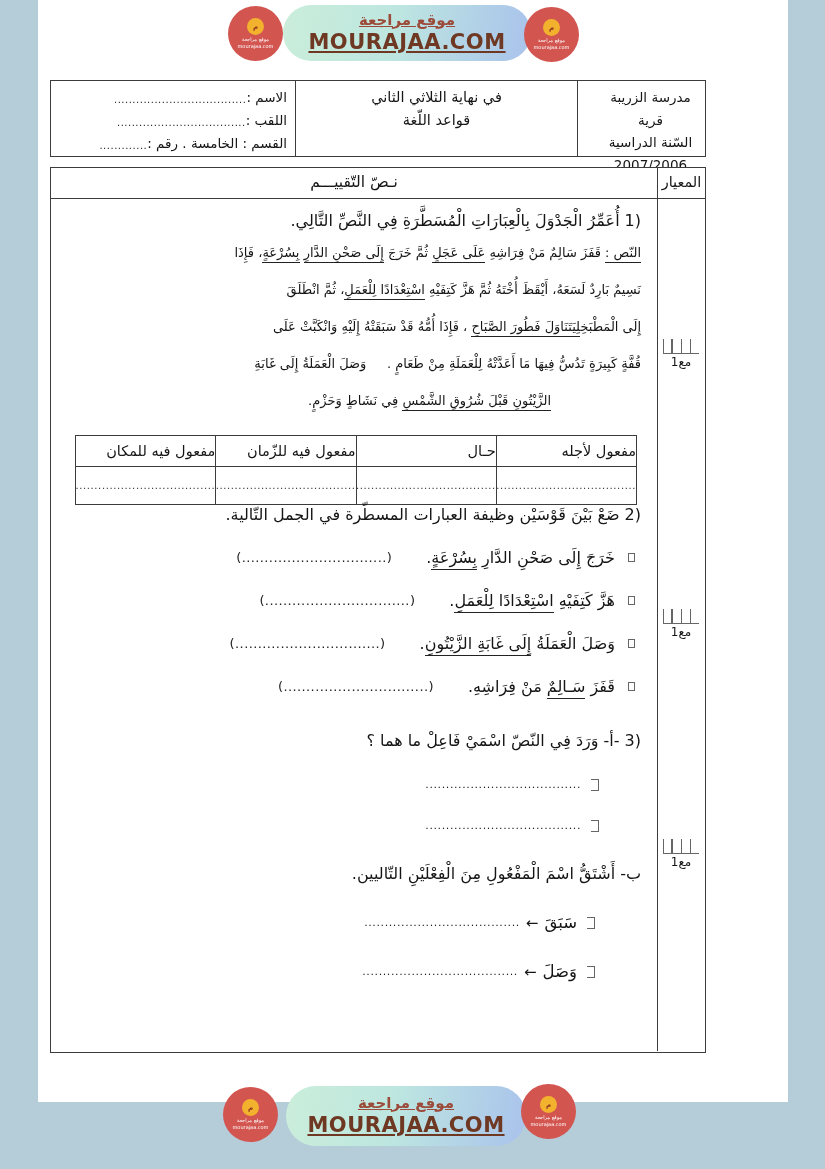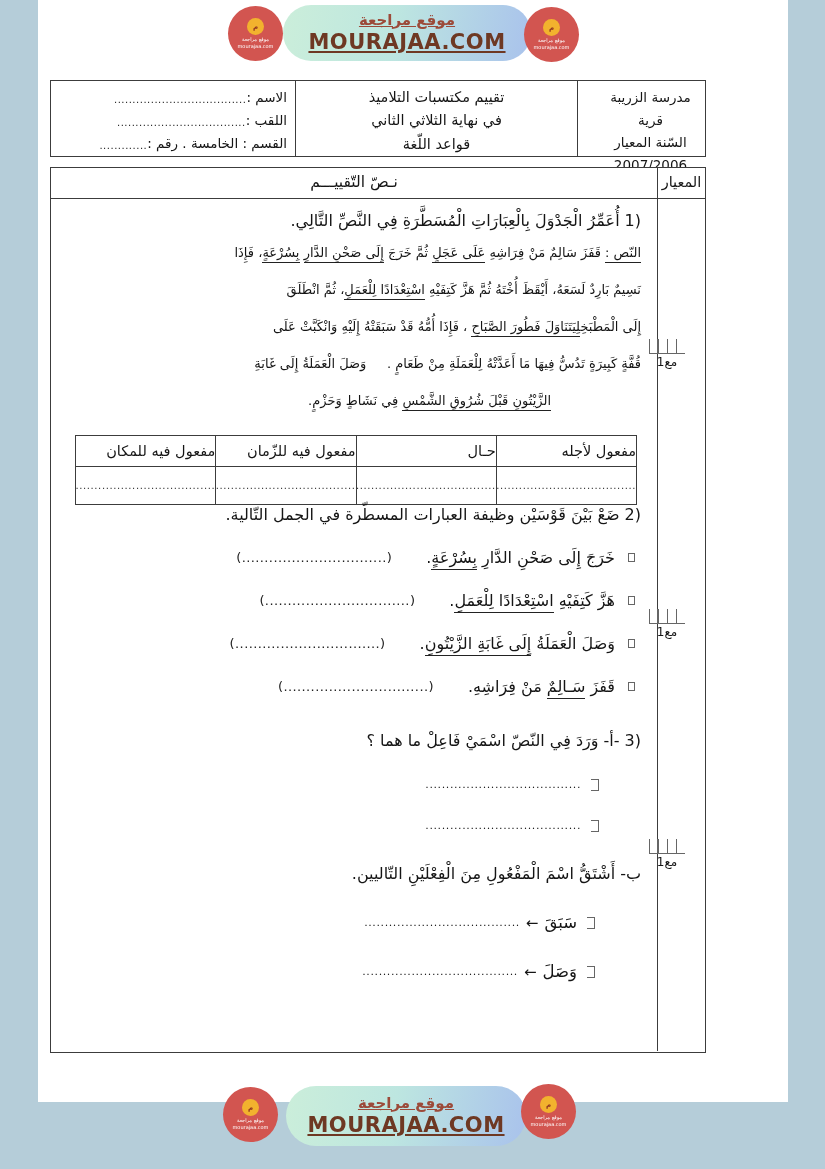--- a/index.html
+++ b/index.html
@@ -53,21 +53,21 @@
   .main-table {
     position:absolute; left:50px; top:167px; width:656px; height:886px;
     border:1.5px solid #3c3c3c; background:#fff;
   }
   .mt-header { display:flex; direction:rtl; height:31px; border-bottom:1.5px solid #3c3c3c; }
   .mt-crit-h { width:48px; border-left:1.5px solid #3c3c3c; text-align:center;
     font-size:14.5px; line-height:29px; }
   .mt-title { flex:1; text-align:center; font-size:15.5px; line-height:29px; }
   .mt-body { display:flex; direction:rtl; height:852px; }
   .crit-col { width:48px; border-left:1.5px solid #3c3c3c; position:relative; }
-  .marker { position:absolute; right:16px; width:44px; text-align:center; }
+  .marker { position:absolute; right:2px; width:44px; text-align:center; }
   .m1 { top:140px; } .m2 { top:410px; } .m3 { top:640px; }
   .comb { display:flex; justify-content:center; height:15px; }
   .comb span { width:9px; height:15px; border-left:1px solid #666; border-bottom:1px solid #666; }
   .comb span:last-child { border-right:1px solid #666; }
   .mlabel { font-size:12px; margin-top:1px; }
   .content { flex:1; direction:rtl; padding:12px 16px 0 10px; overflow:hidden; }
   .qtitle { font-size:16px; white-space:nowrap; }
   .qnum { direction:ltr; unicode-bidi:embed; display:inline-block; margin-left:5px; }
   .text-line { font-size:13px; line-height:37px; white-space:nowrap; }
   .u { border-bottom:1.3px solid #222; padding-bottom:2px; }
@@ -110,25 +110,24 @@
 </div>
 <div class="badge badge-tr">
   <span class="yc">م</span>
   <span class="t1">موقع مراجعة</span>
   <span class="t2">mourajaa.com</span>
 </div>
 
 <div class="form-table">
   <div class="ft-school">
     <div>مدرسة الزريبة قرية</div>
-    <div>السّنة المعيار</div>
+    <div>السّنة الدراسية</div>
     <div dir="ltr">2007/2006</div>
   </div>
   <div class="ft-exam">
-    <div>تقييم مكتسبات التلاميذ</div>
     <div>في نهاية الثلاثي الثاني</div>
     <div>قواعد اللّغة</div>
   </div>
   <div class="ft-student">
     <div class="ft-row">
       <span>الاسم : </span>
       <span class="ft-dots">....................................</span>
     </div>
     <div class="ft-row">
       <span>اللقب : </span>

